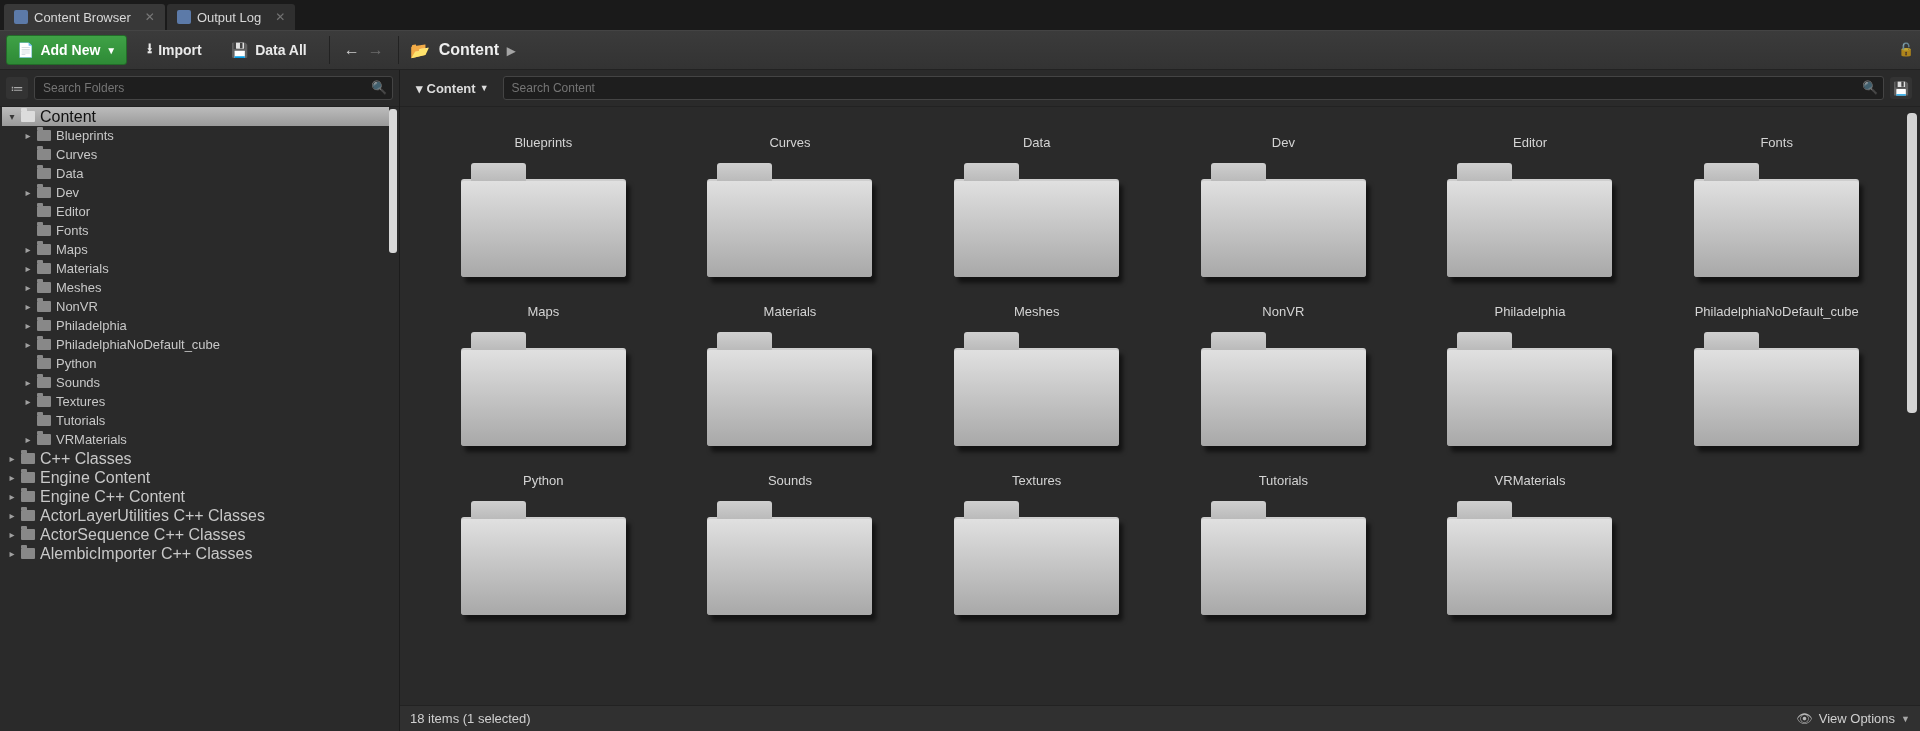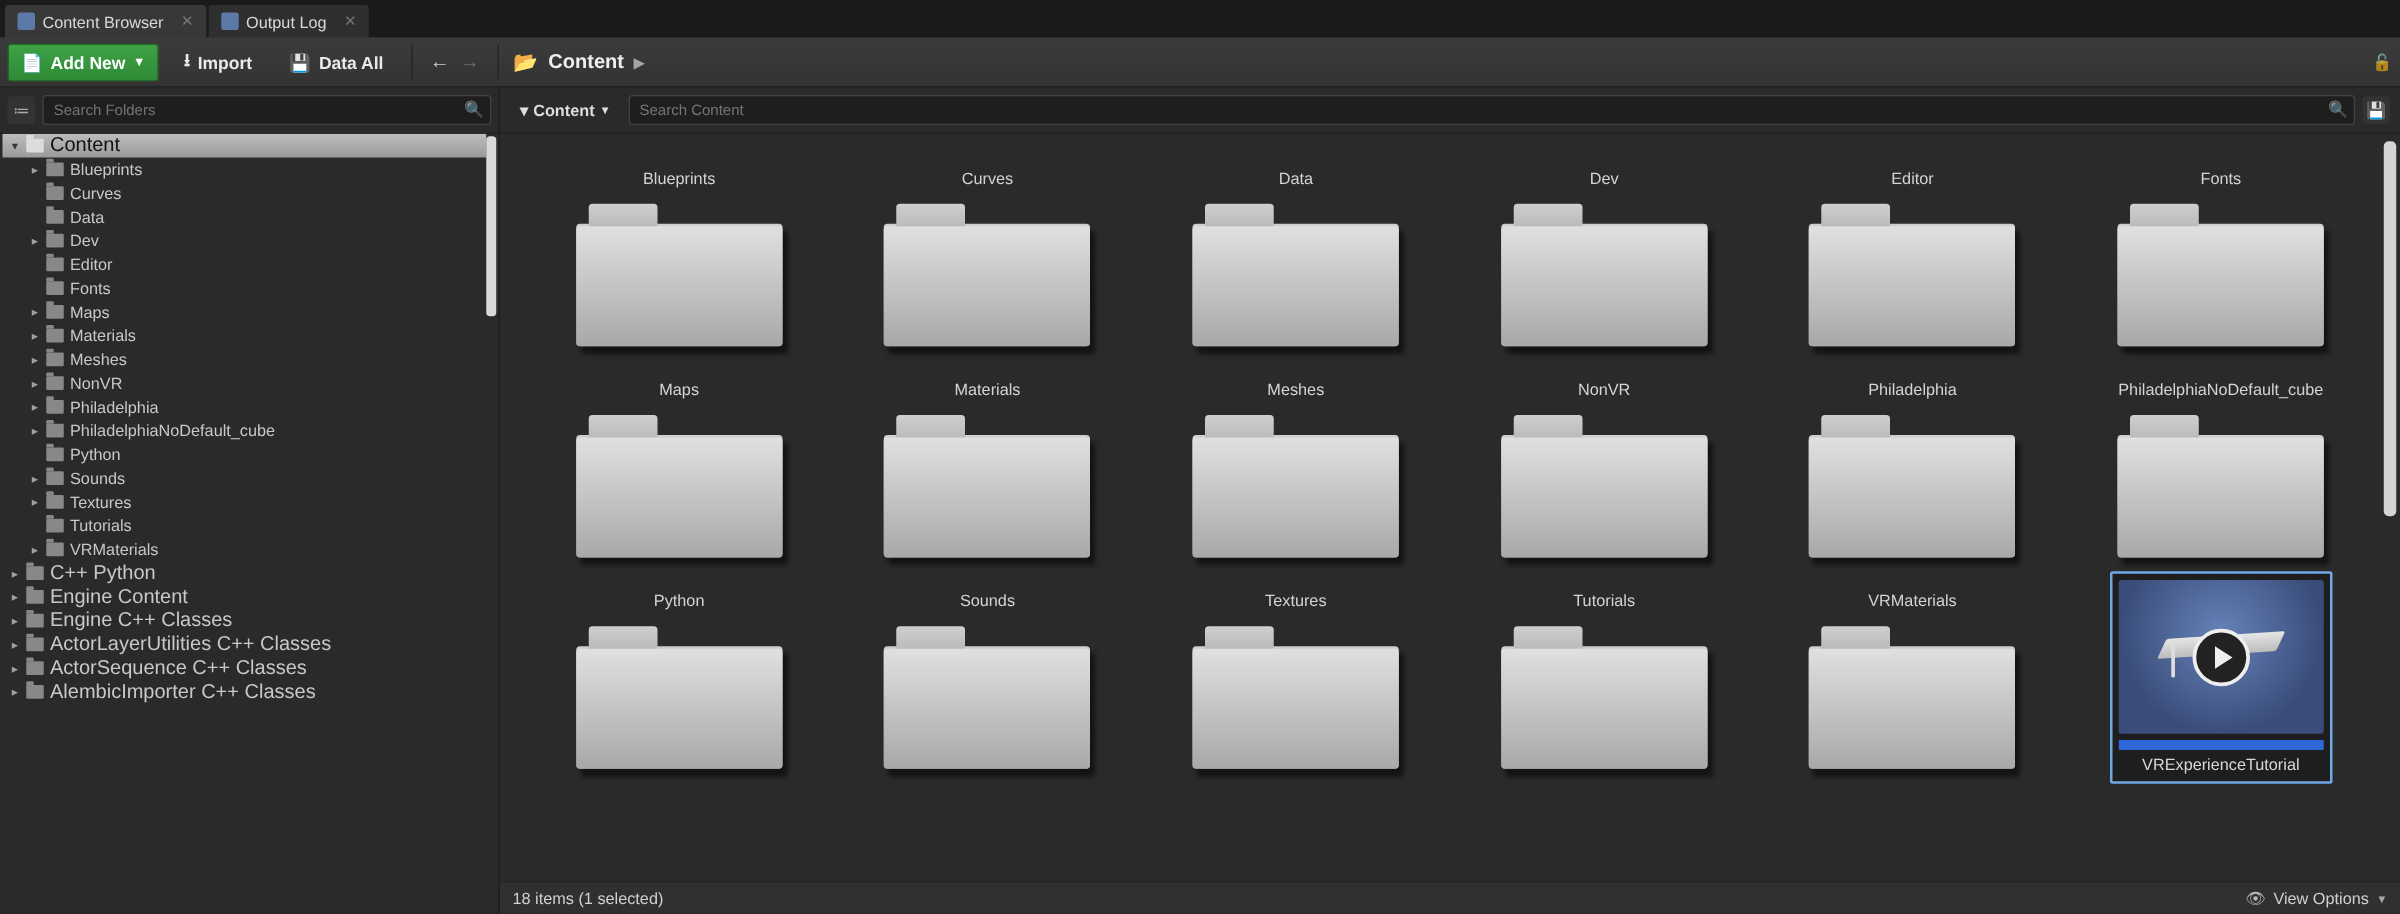--- a/index.html
+++ b/index.html
@@ -303,31 +303,31 @@
     <span class="tree-label">Tutorials</span>
           </div>
           <div class="tree-row indent1">
     <span class="exp">▸</span>
     <span class="folder-ico"></span>
     <span class="tree-label">VRMaterials</span>
           </div>
           <div class="tree-row root-row indent0">
     <span class="exp">▸</span>
     <span class="folder-ico"></span>
-    <span class="tree-label">C++ Python</span>
+    <span class="tree-label">C++ Classes</span>
           </div>
           <div class="tree-row root-row indent0">
     <span class="exp">▸</span>
     <span class="folder-ico"></span>
     <span class="tree-label">Engine Content</span>
           </div>
           <div class="tree-row root-row indent0">
     <span class="exp">▸</span>
     <span class="folder-ico"></span>
-    <span class="tree-label">Engine C++ Classes</span>
+    <span class="tree-label">Engine C++ Content</span>
           </div>
           <div class="tree-row root-row indent0">
     <span class="exp">▸</span>
     <span class="folder-ico"></span>
     <span class="tree-label">ActorLayerUtilities C++ Classes</span>
           </div>
           <div class="tree-row root-row indent0">
     <span class="exp">▸</span>
     <span class="folder-ico"></span>
     <span class="tree-label">ActorSequence C++ Classes</span>
@@ -451,34 +451,20 @@
       <div class="tile">
                 <div class="folder-tile"></div>
               </div>
             </div>
             <div class="cell">
       <div class="label">VRMaterials</div>
       <div class="tile">
                 <div class="folder-tile"></div>
               </div>
             </div>
-            <div class="cell">
-      <div class="asset-tile selected">
-        <div class="asset-thumb">
-          <div class="hat">
-            <div class="board"></div>
-                    <div class="cap"></div>
-                    <div class="tassel"></div>
-          </div>
-          <div class="play-badge"></div>
-        </div>
-        <div class="asset-strip"></div>
-        <div class="asset-label">VRExperienceTutorial</div>
-      </div>
-            </div>
           </div>
         <div class="grid-scroll-thumb"></div>
       </div>
 
       <div class="statusbar">
         <span>18 items (1 selected)</span>
         <div class="flex-spacer"></div>
         <div class="view-options">
           <span class="eye-icon">👁</span>
           <span>View Options</span>

